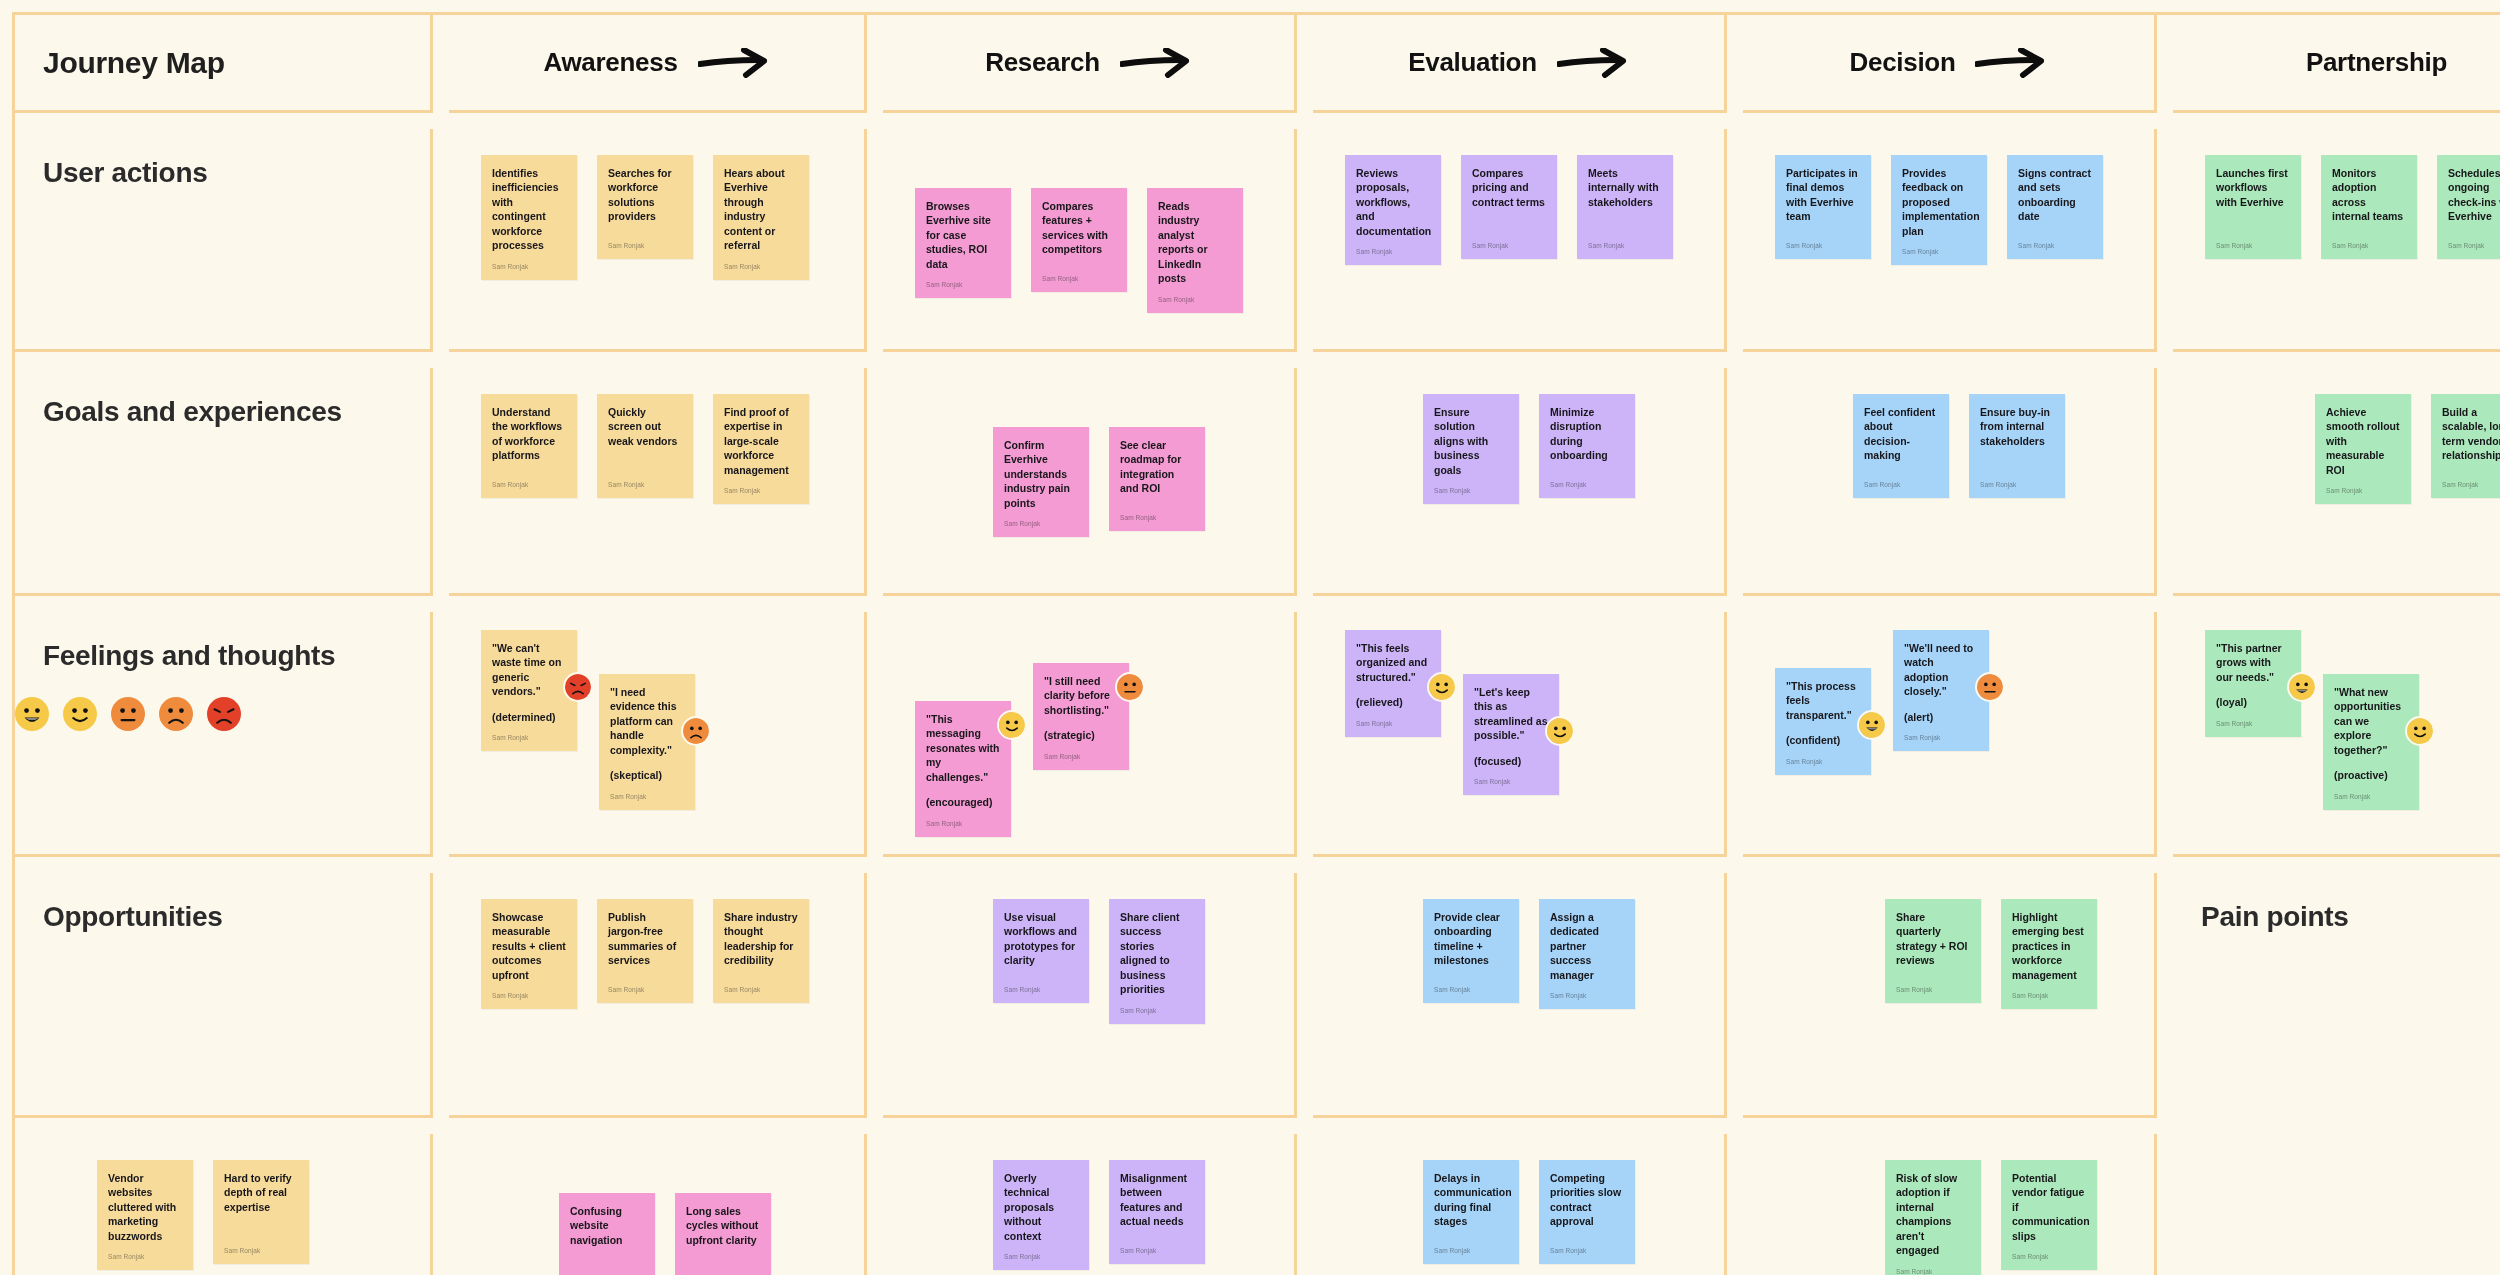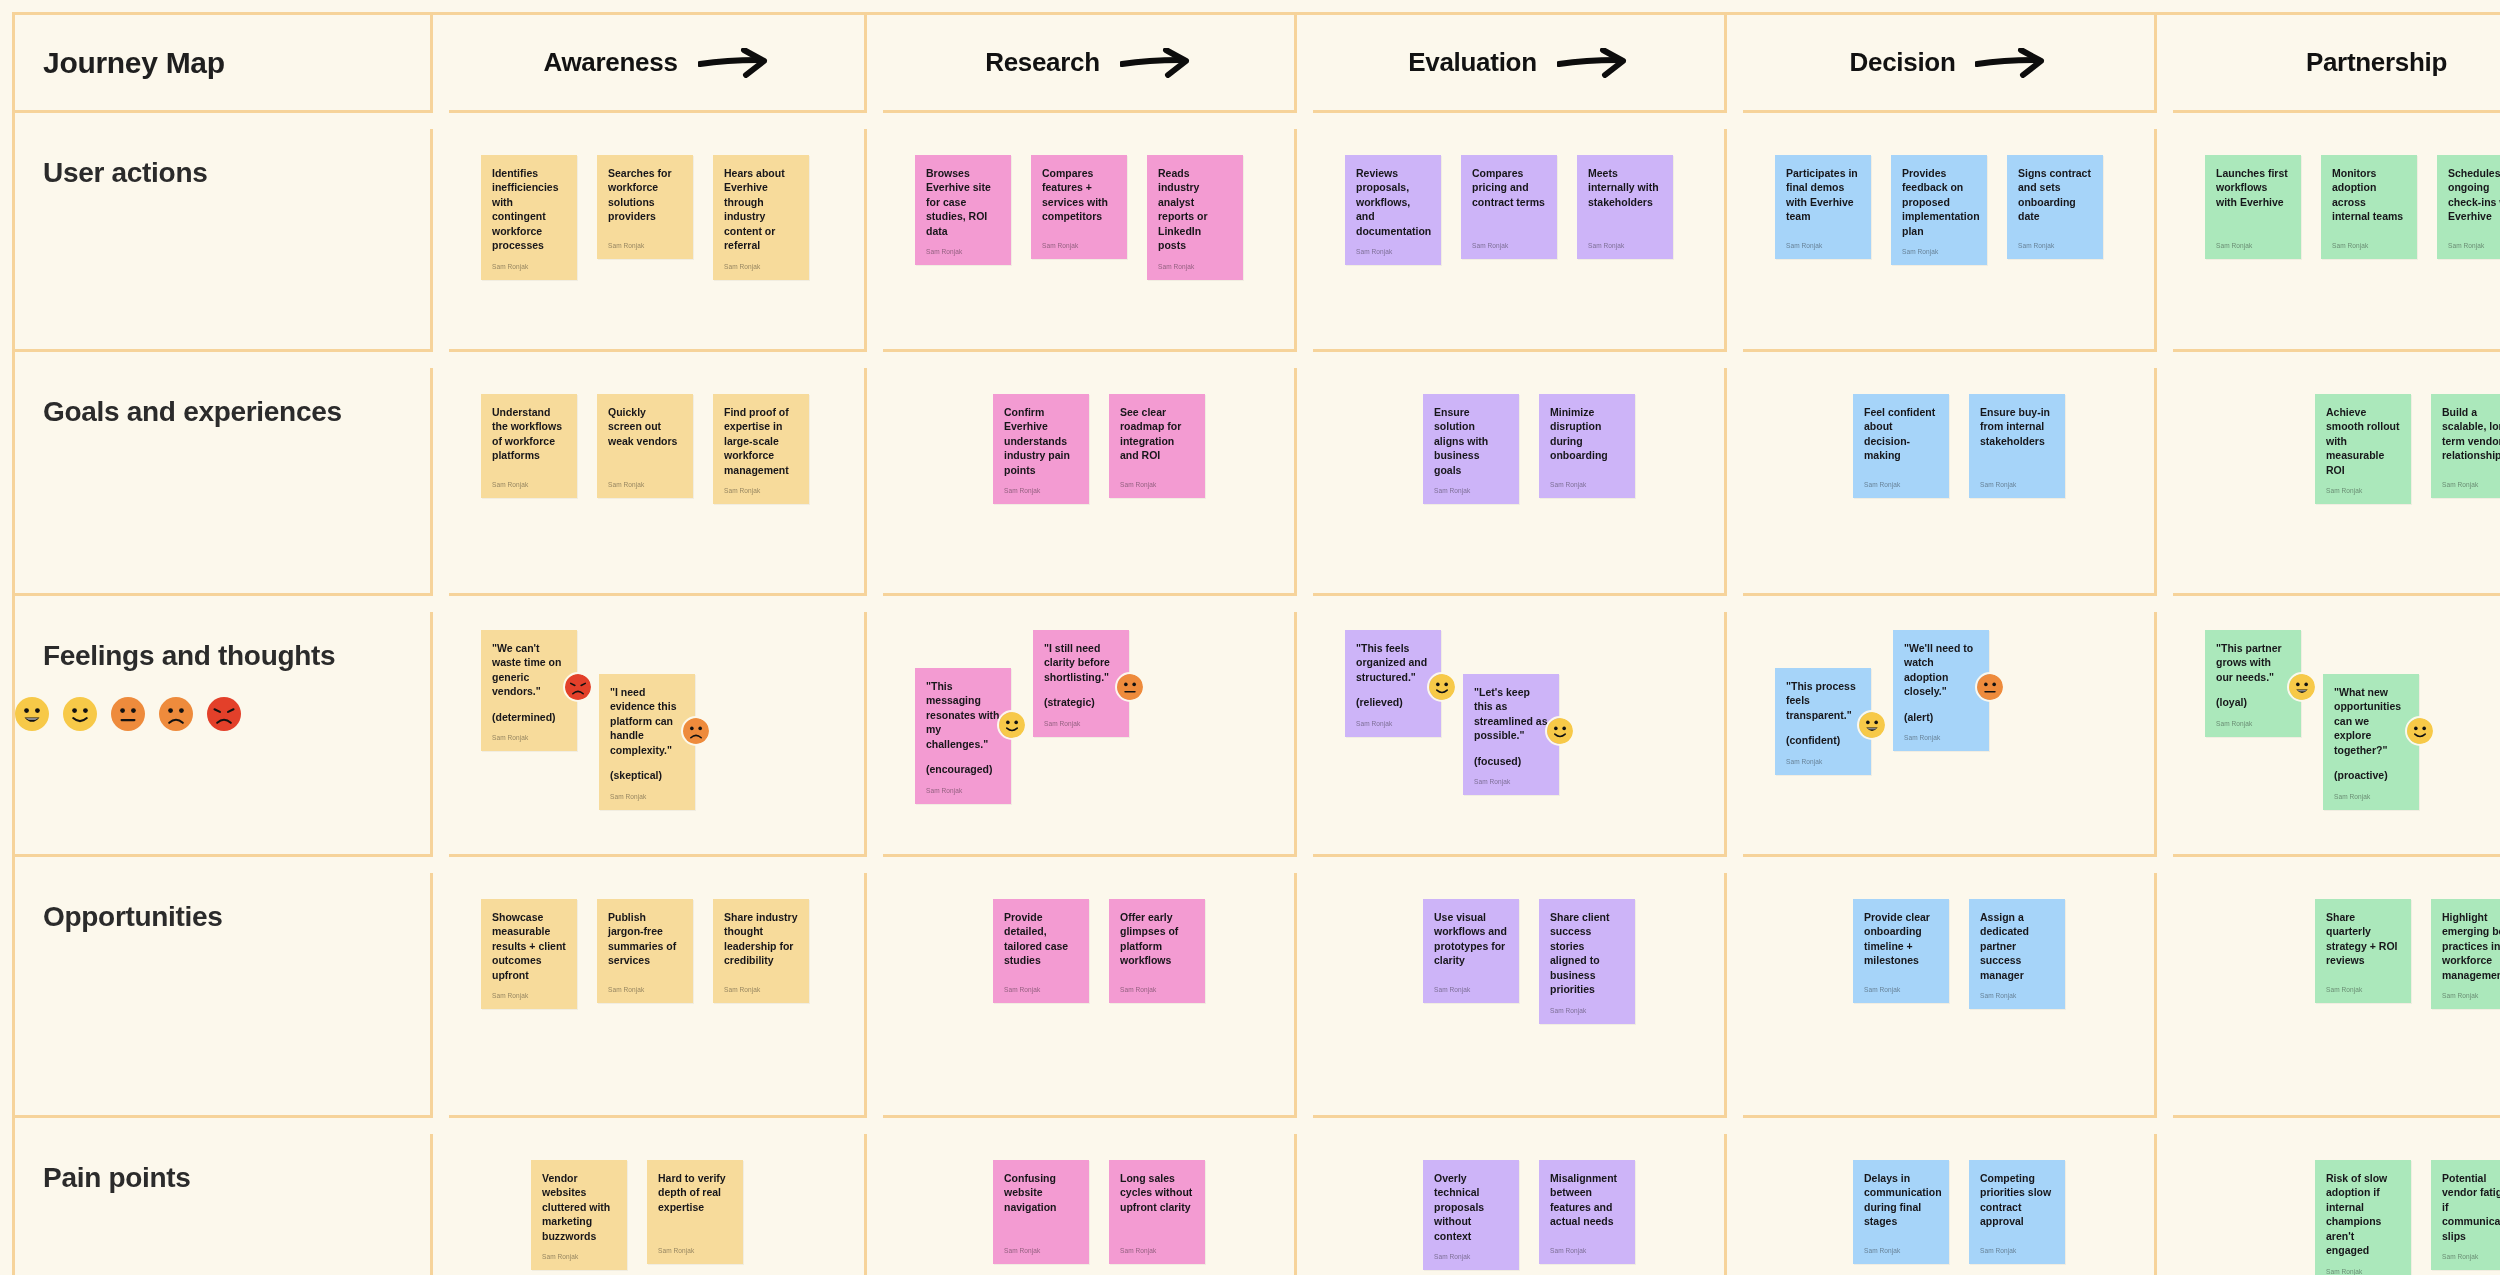--- a/index.html
+++ b/index.html
@@ -94,21 +94,21 @@
   .note .mood { font-weight: 700; margin-top: 11px; }
   .note .author {
     margin-top: 10px;
     font-size: 6.5px;
     font-weight: 400;
     color: rgba(20,20,20,0.45);
     letter-spacing: 0.1px;
   }
 
   .c-yellow { background: #F7DB9B; }
-  .c-pink   { background: #F39BD2; }
+  .c-pink   { background: #F39BD2; margin-top: 33px; }
   .c-purple { background: #CDB4F8; }
   .c-blue   { background: #A6D4F9; }
   .c-green  { background: #ABE8BB; }
 
   
   .notes.stagger { padding: 0; }
   .notes.stagger .note { position: absolute; }
 
   .face {
     position: absolute;
@@ -531,32 +531,20 @@
             <div class="author">Sam Ronjak</div>
           </div>
           <div class="note c-yellow">
             <div class="txt">Share industry thought leadership for credibility</div>
             <div class="author">Sam Ronjak</div>
           </div>
         </div>
     </div>
     <div class="cell">
       <div class="notes flow" style="padding-left: 110px;">
-          <div class="note c-pink">
-            <div class="txt">Provide detailed, tailored case studies</div>
-            <div class="author">Sam Ronjak</div>
-          </div>
-          <div class="note c-pink">
-            <div class="txt">Offer early glimpses of platform workflows</div>
-            <div class="author">Sam Ronjak</div>
-          </div>
-        </div>
-    </div>
-    <div class="cell">
-      <div class="notes flow" style="padding-left: 110px;">
           <div class="note c-purple">
             <div class="txt">Use visual workflows and prototypes for clarity</div>
             <div class="author">Sam Ronjak</div>
           </div>
           <div class="note c-purple">
             <div class="txt">Share client success stories aligned to business priorities</div>
             <div class="author">Sam Ronjak</div>
           </div>
         </div>
     </div>

